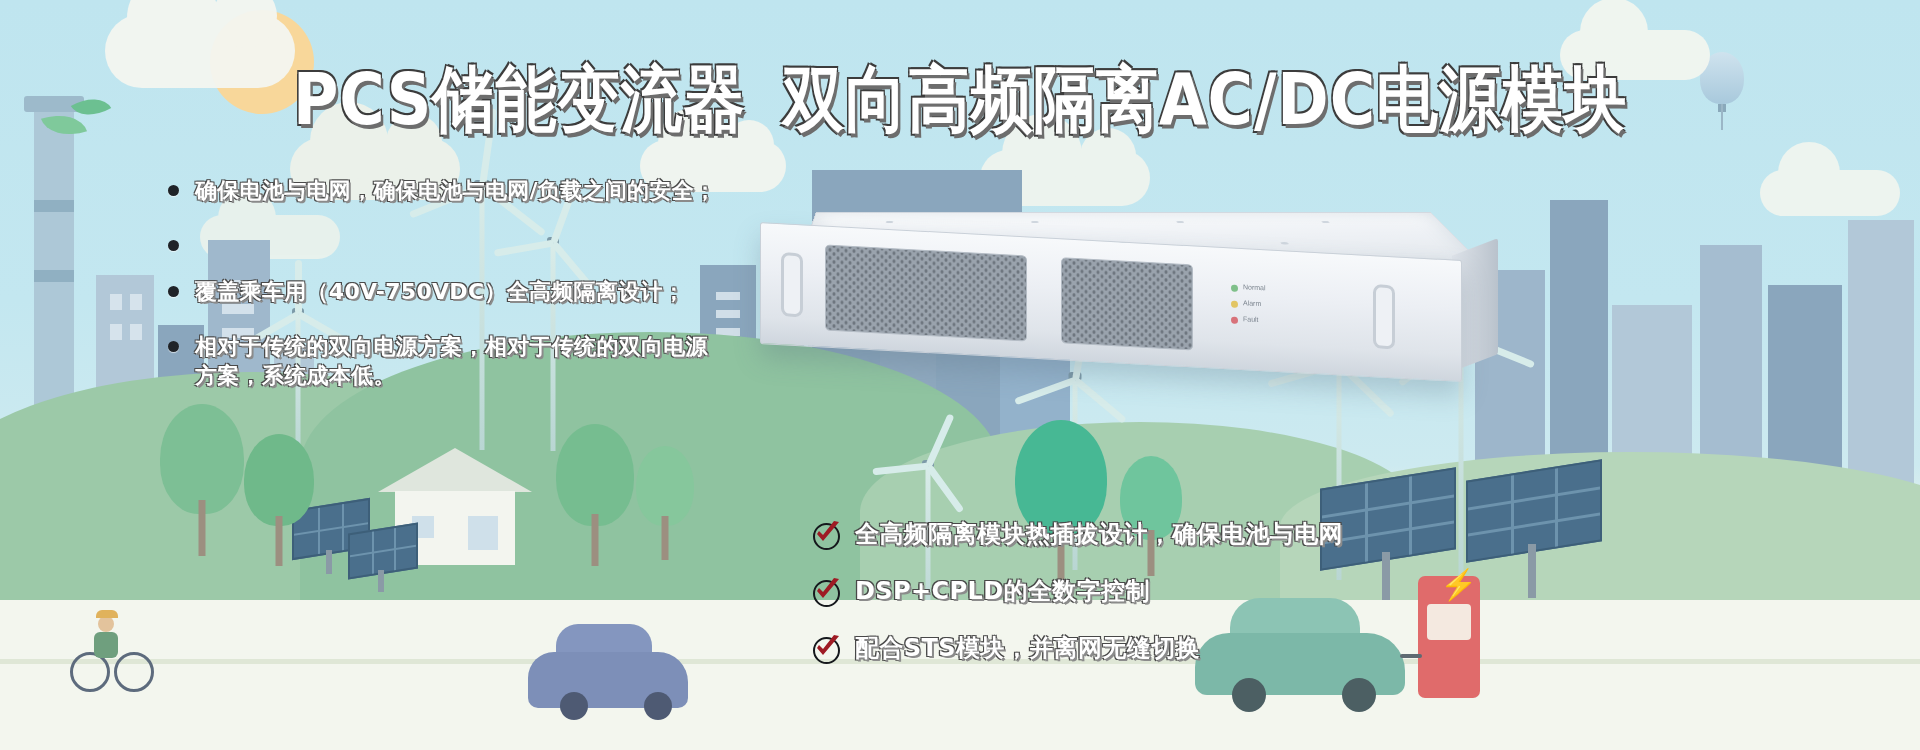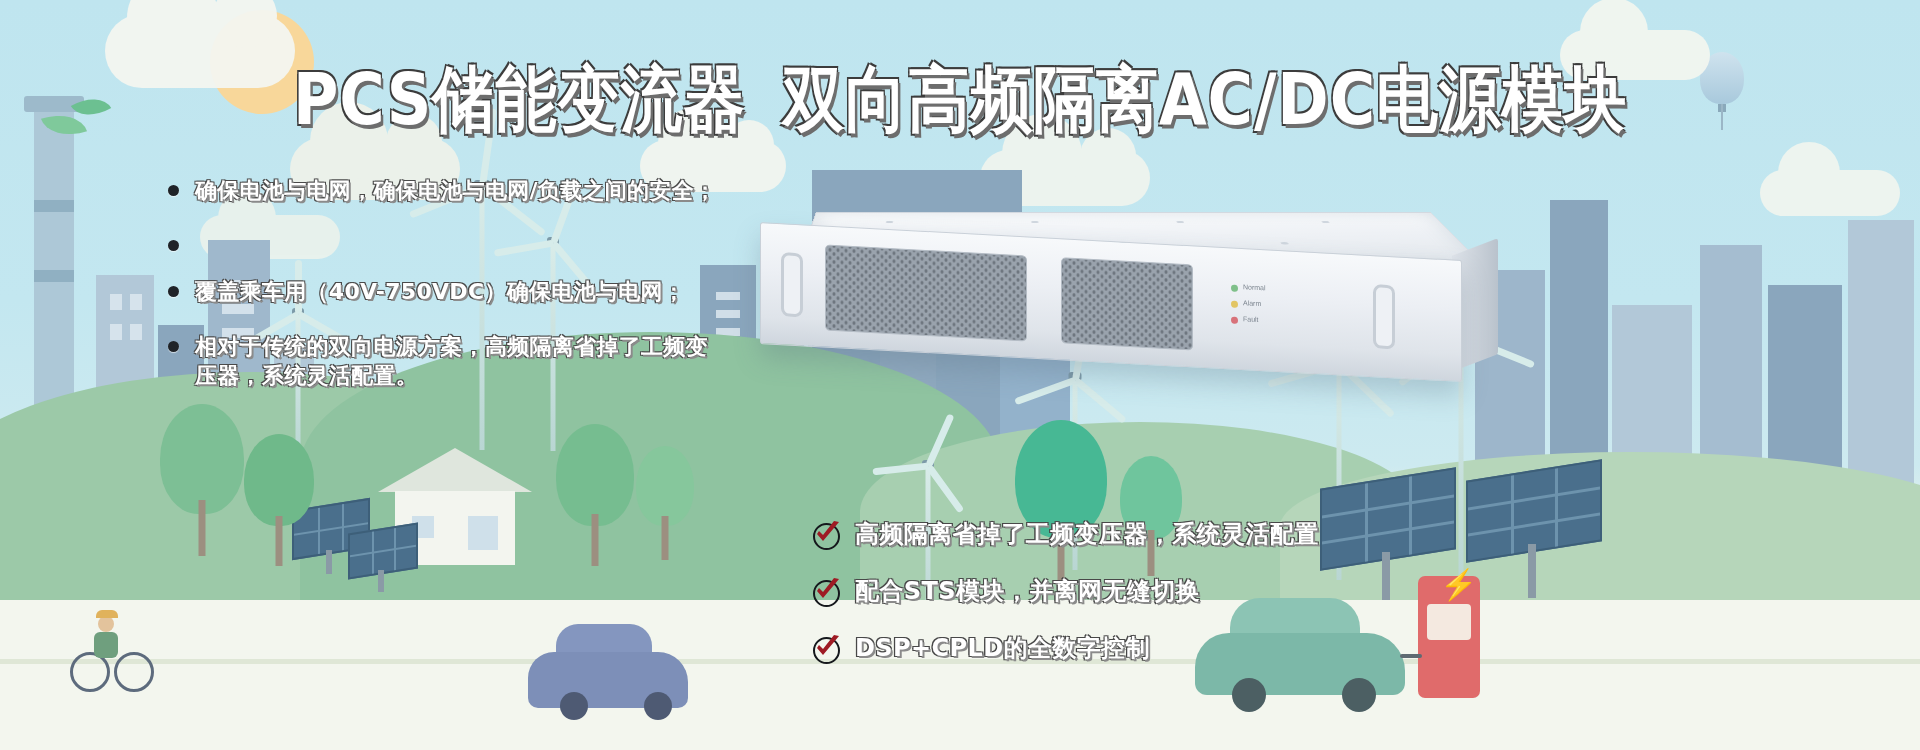--- a/index.html
+++ b/index.html
@@ -380,51 +380,51 @@
   <div id="bullets">
     <div class="bullet">
       <span class="dot"></span>
       <span class="btxt">确保电池与电网，确保电池与电网/负载之间的安全；</span>
     </div>
     <div class="bullet">
       <span class="dot"></span>
     </div>
     <div class="bullet">
       <span class="dot"></span>
-      <span class="btxt">覆盖乘车用（40V-750VDC）确保电池与电网；</span>
+      <span class="btxt">覆盖乘车用（40V-750VDC）全高频隔离设计；</span>
     </div>
     <div class="bullet" style="width:560px;">
       <span class="dot"></span>
-      <span class="btxt">相对于传统的双向电源方案，高频隔离省掉了工频变压器，系统灵活配置。</span>
+      <span class="btxt">相对于传统的双向电源方案，相对于传统的双向电源方案，系统成本低。</span>
     </div>
   </div>
 
   <div id="checks">
     <div class="chk-row">
       <span class="chk">
         <span class="ring"></span>
         <svg width="30" height="30" viewBox="0 0 30 30">
             <path d="M5 15 L11 22 L27 3 L22 2 L11 16 L7 12 Z" fill="#9e1b24"></path>
           </svg>
       </span>
-      <span class="ctxt">高频隔离省掉了工频变压器，系统灵活配置</span>
+      <span class="ctxt">全高频隔离模块热插拔设计，确保电池与电网</span>
+    </div>
+    <div class="chk-row">
+      <span class="chk">
+        <span class="ring"></span>
+        <svg width="30" height="30" viewBox="0 0 30 30">
+            <path d="M5 15 L11 22 L27 3 L22 2 L11 16 L7 12 Z" fill="#9e1b24"></path>
+          </svg>
+      </span>
+      <span class="ctxt">DSP+CPLD的全数字控制</span>
     </div>
     <div class="chk-row">
       <span class="chk">
         <span class="ring"></span>
         <svg width="30" height="30" viewBox="0 0 30 30">
             <path d="M5 15 L11 22 L27 3 L22 2 L11 16 L7 12 Z" fill="#9e1b24"></path>
           </svg>
       </span>
       <span class="ctxt">配合STS模块，并离网无缝切换</span>
     </div>
-    <div class="chk-row">
-      <span class="chk">
-        <span class="ring"></span>
-        <svg width="30" height="30" viewBox="0 0 30 30">
-            <path d="M5 15 L11 22 L27 3 L22 2 L11 16 L7 12 Z" fill="#9e1b24"></path>
-          </svg>
-      </span>
-      <span class="ctxt">DSP+CPLD的全数字控制</span>
-    </div>
   </div>
 
 </div>
 
 </body></html>

